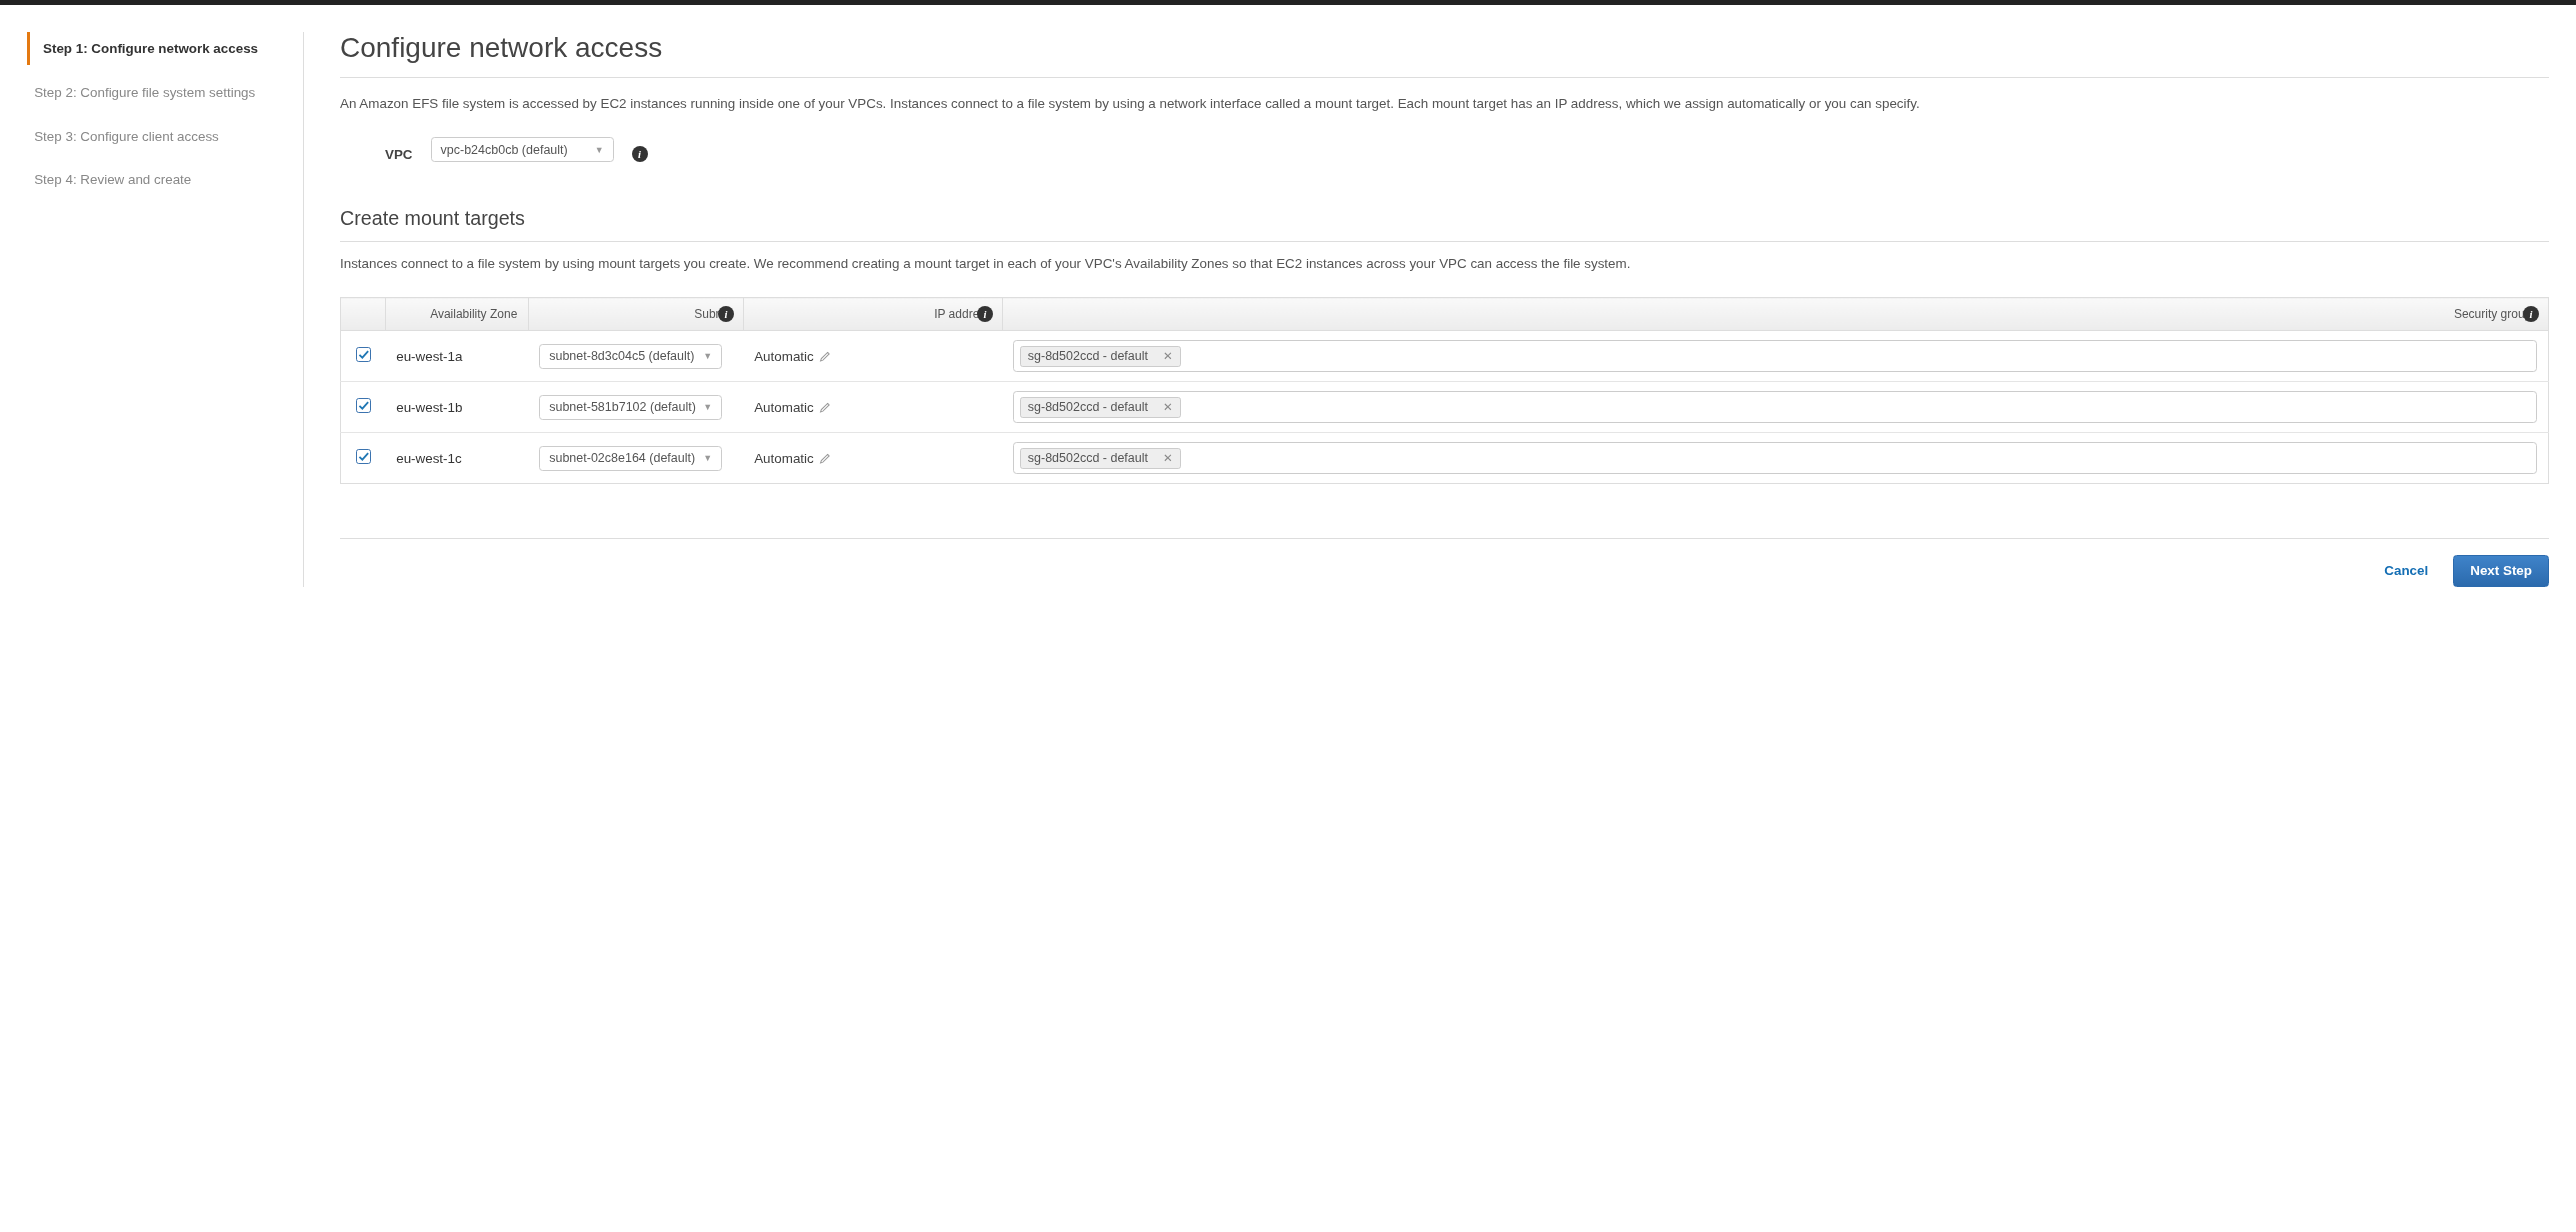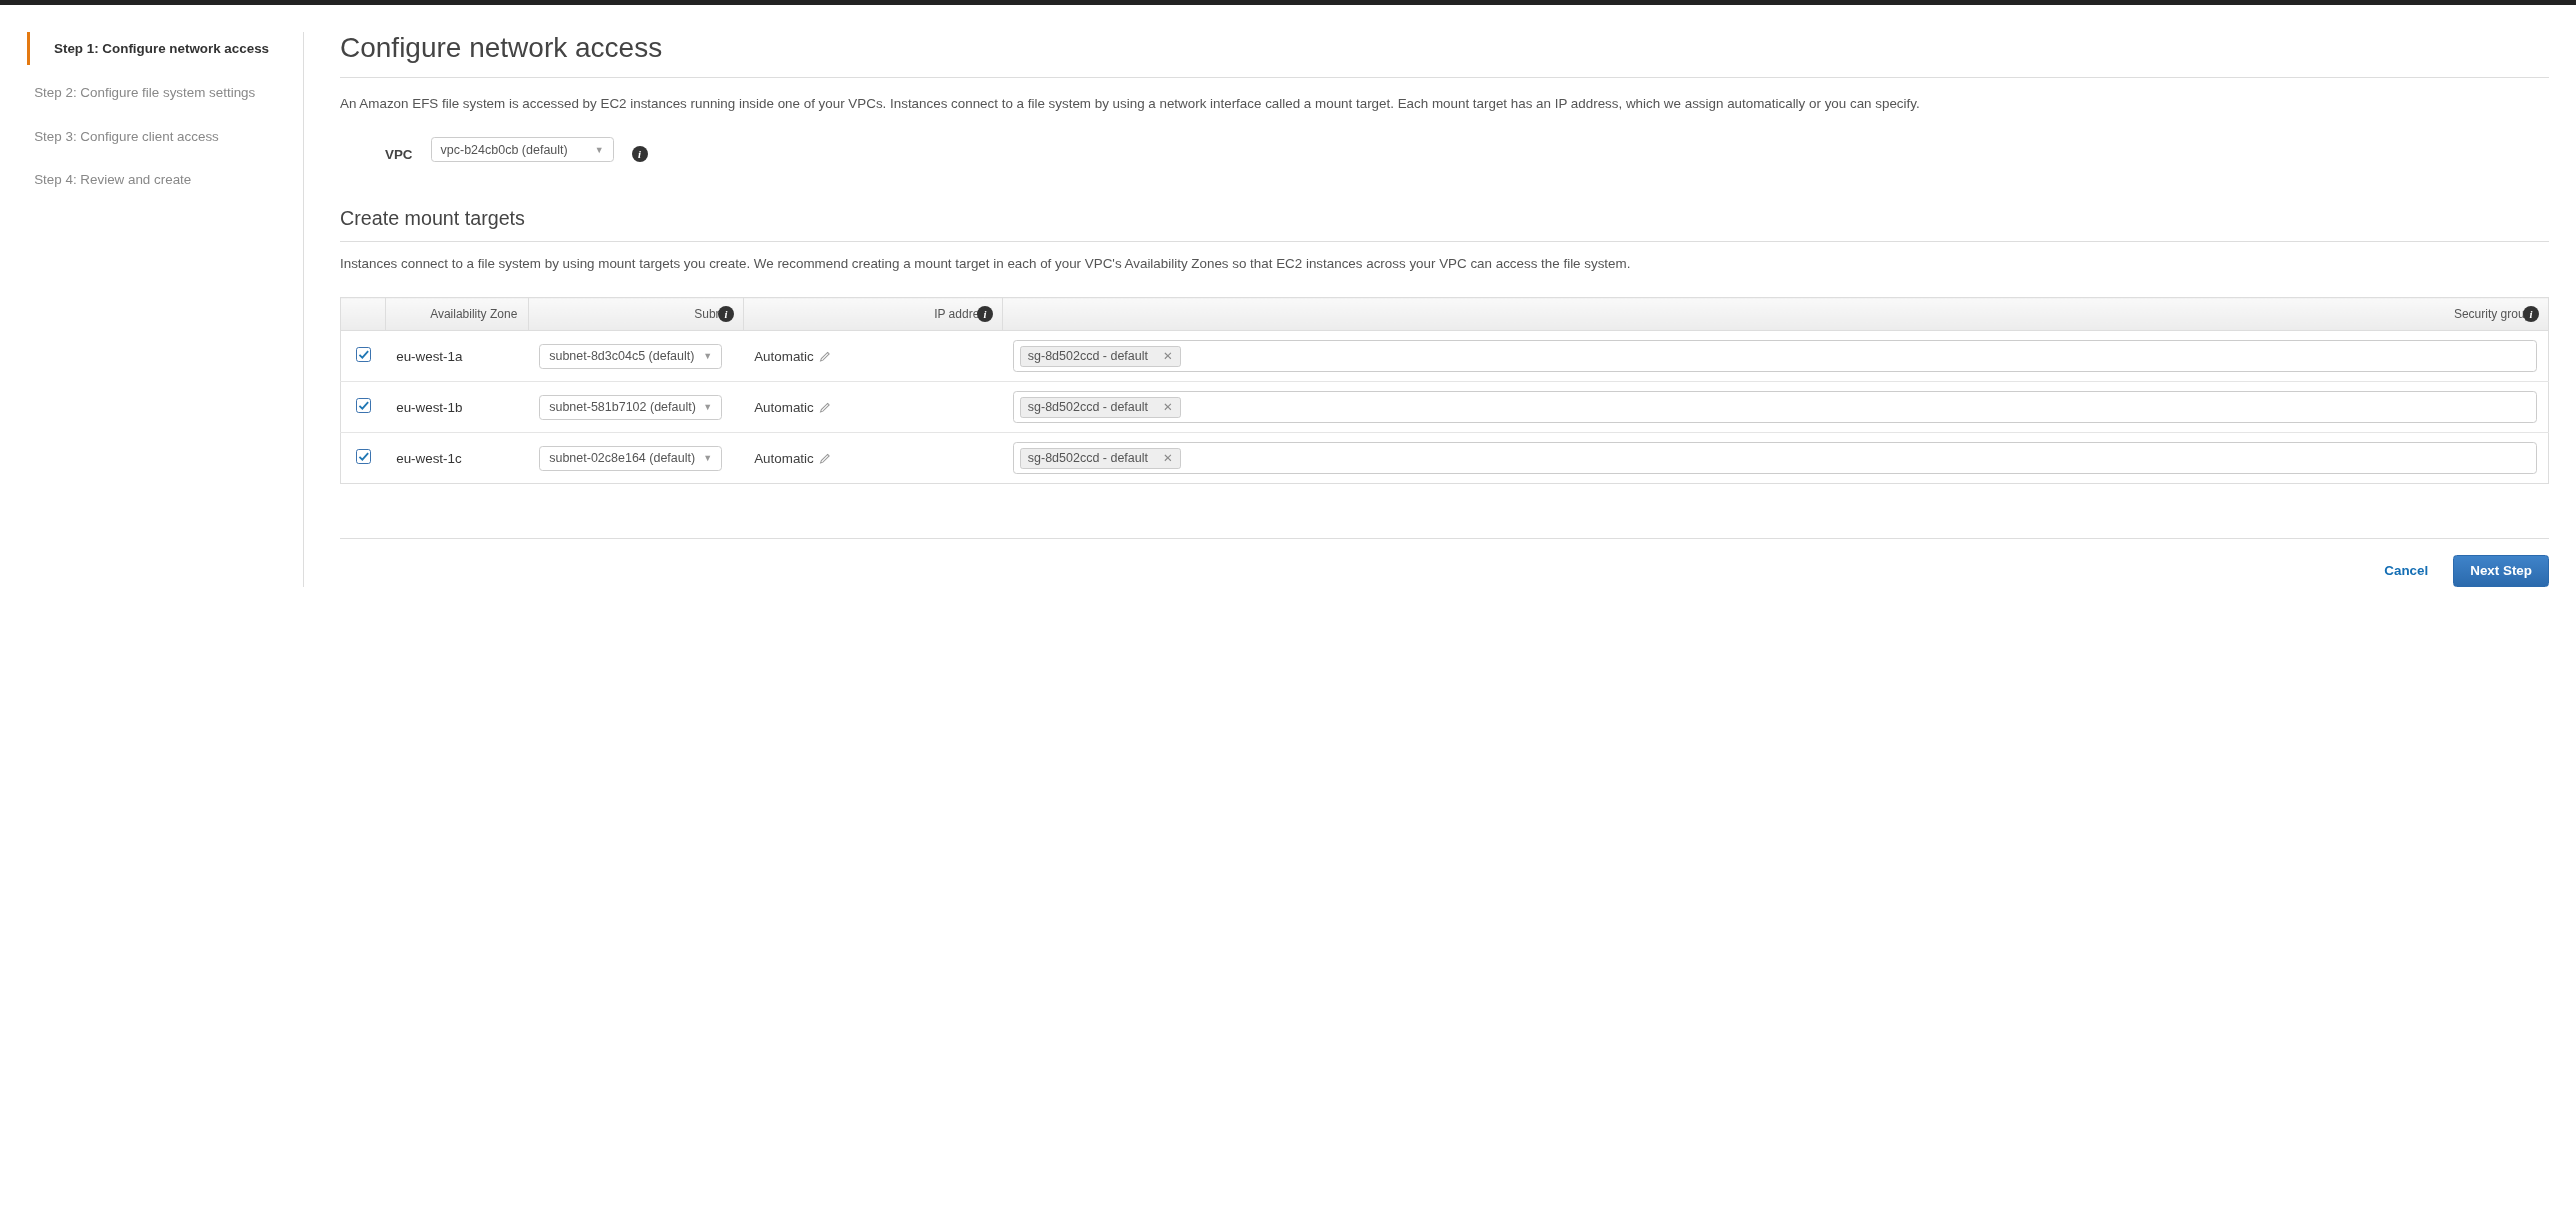--- a/index.html
+++ b/index.html
@@ -40,21 +40,21 @@
       padding: 9px 0 9px 7.2px;
       color: #888;
       font-size: 13.4px;
       cursor: pointer;
       margin-bottom: 10.7px;
     }
     .sidebar-item.active {
       color: #333;
       font-weight: 700;
       border-left: 3.6px solid #e47911;
-      padding-left: 24px;
+      padding-left: 13px;
     }
     .main {
       flex: 1;
       padding-left: 36px;
     }
     .section-heading {
       font-size: 28px;
       font-weight: 400;
       color: #444;
       margin-bottom: 16px;

